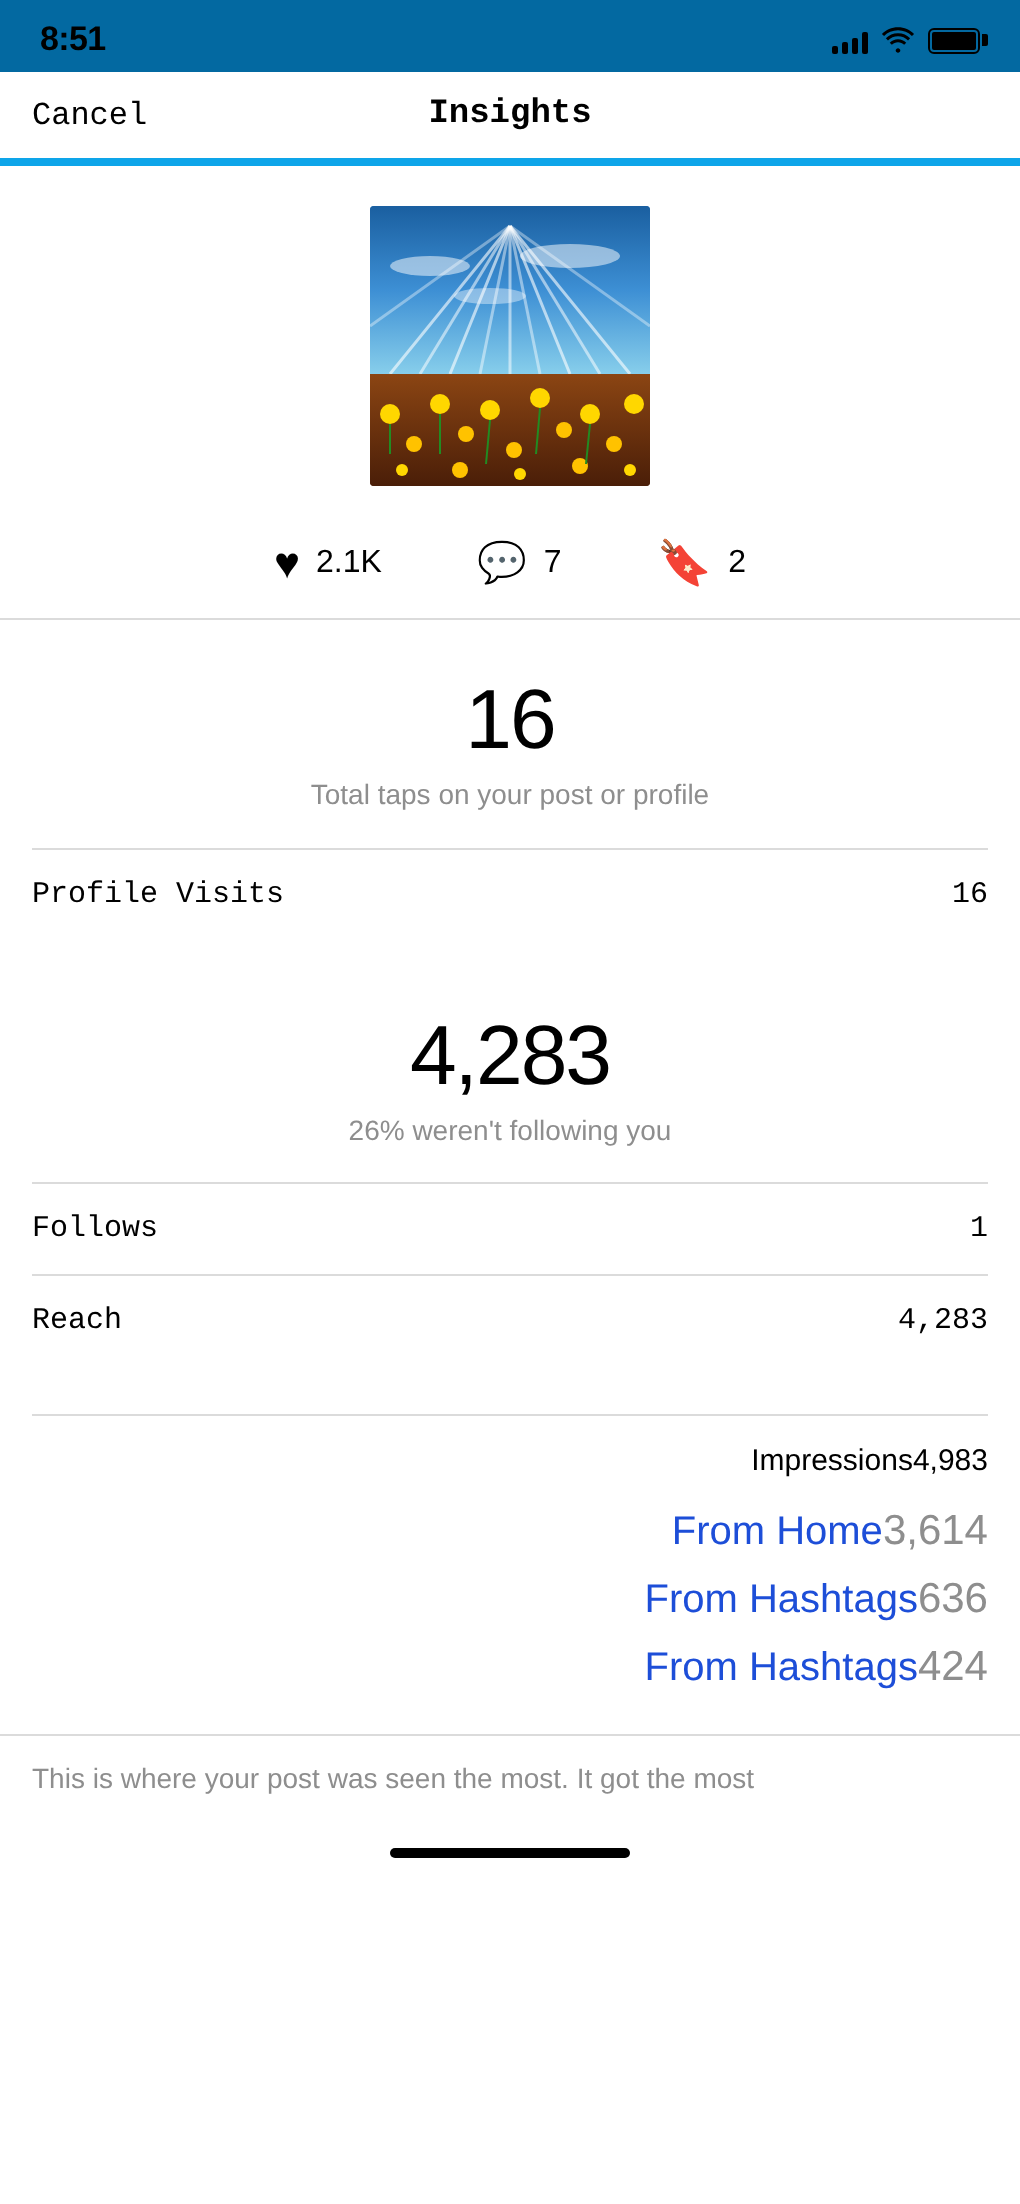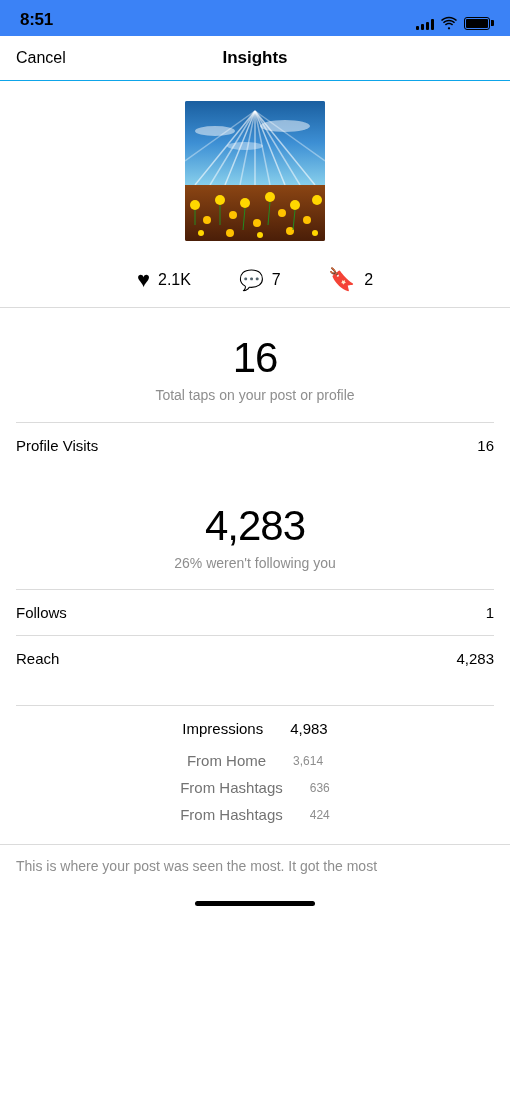--- a/index.html
+++ b/index.html
@@ -10,23 +10,23 @@
       background: #fff;
       font-family: -apple-system, BlinkMacSystemFont, 'Helvetica Neue', sans-serif;
       color: #000;
       overflow-x: hidden;
     }
 
     
     .status-bar {
       display: flex;
       justify-content: space-between;
-      align-items: flex-end;
+      align-items: center;
       padding: 10px 20px 6px 20px;
-      background: #3b82f6;
+      background: #0369a1;
     }
     .status-time {
       font-size: 17px;
       font-weight: 600;
       letter-spacing: -0.3px;
     }
     .status-icons {
       display: flex;
       align-items: center;
       gap: 6px;
@@ -72,22 +72,23 @@
       background: #000;
       border-radius: 1px;
     }
 
     
     .header {
       display: flex;
       align-items: center;
       justify-content: center;
       padding: 12px 16px;
-      border-bottom: 1px solid #0ea5e9;
+      border-bottom: 4px solid #0ea5e9;
       position: relative;
+      font-family: Liberation Mono, monospace;
     }
     .header-cancel {
       position: absolute;
       left: 16px;
       font-size: 16px;
       color: #000;
       cursor: pointer;
     }
     .header-title {
       font-size: 17px;
@@ -173,51 +174,51 @@
       line-height: 1.4;
     }
 
     
     .row-item {
       display: flex;
       justify-content: space-between;
       align-items: center;
       padding: 14px 0;
       border-top: 1px solid #dbdbdb;
+      font-family: Liberation Mono, monospace;
     }
     .row-item:first-of-type {
       border-top: 1px solid #dbdbdb;
     }
     .row-label {
       font-size: 15px;
       color: #000;
     }
     .row-value {
       font-size: 15px;
       color: #000;
     }
     .row-label-gray {
-      font-size: 15px;
-      color: #737373;
+      font-size: 20px;
+      color: #1d4ed8;
     }
     .row-value-gray {
-      font-size: 12px;
+      font-size: 21px;
       color: #8e8e8e;
     }
 
     
     .impressions-section {
       padding: 16px 16px 0;
     }
     .impressions-row {
       display: flex;
-      justify-content: center;
+      justify-content: flex-end;
       align-items: center;
       padding: 10px 0;
-      gap: 27px;
     }
     .impressions-row.bold {
       border-top: 1px solid #dbdbdb;
       padding-top: 14px;
     }
     .impressions-row.sub {
       padding: 5px 0;
     }
     .teaser-text {
       font-size: 14px;

